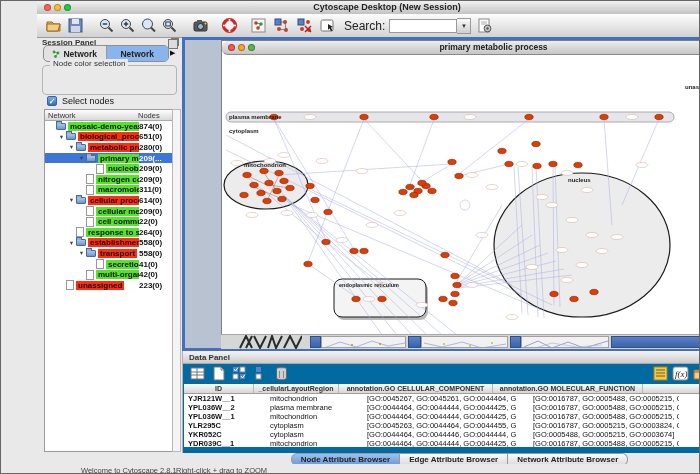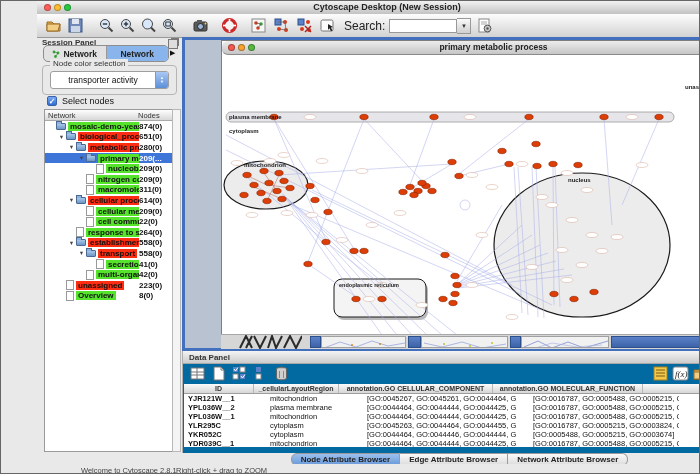--- a/index.html
+++ b/index.html
@@ -210,27 +210,20 @@
       <span>Network</span>
     </div>
     <div class="cp-tab active">
       <span>Network</span>
     </div>
   </div>
   <div class="abs tab-more">▶</div>
 
   <div class="abs groupbox"></div>
   <div class="abs groupbox-legend">Node color selection</div>
-  <div class="abs combo">
-    <span class="combo-txt">transporter activity</span>
-    <span class="combo-step">
-        <span>▲</span>
-        <span>▼</span>
-      </span>
-  </div>
 
   <div class="abs chk-row">
     <span class="chk">✓</span>
     <span class="chk-lbl">Select nodes</span>
   </div>
 
   <div class="abs tree-box">
     <div class="tree-head">
       <span class="c1">Network</span>
       <span class="c2">Nodes</span>
@@ -340,27 +333,20 @@
           <span class="filei"></span>
           <span class="tlab green">multi-organism pro</span>
           <span class="tcnt">42(0)</span>
         </div>
         <div class="trow">
           <span class="ind" style="width: 12px;"></span>
           <span class="arr"></span>
           <span class="filei"></span>
           <span class="tlab red">unassigned</span>
           <span class="tcnt">223(0)</span>
-        </div>
-        <div class="trow">
-          <span class="ind" style="width: 12px;"></span>
-          <span class="arr"></span>
-          <span class="filei"></span>
-          <span class="tlab green">Overview</span>
-          <span class="tcnt">8(0)</span>
         </div>
       </div>
   </div>
   <div class="abs tree-scroll"></div>
 
   <div class="abs desktop">
     <div class="abs netwin">
       <div class="netwin-tb">
         <span class="ntl red"></span>
         <span class="ntl org"></span>

